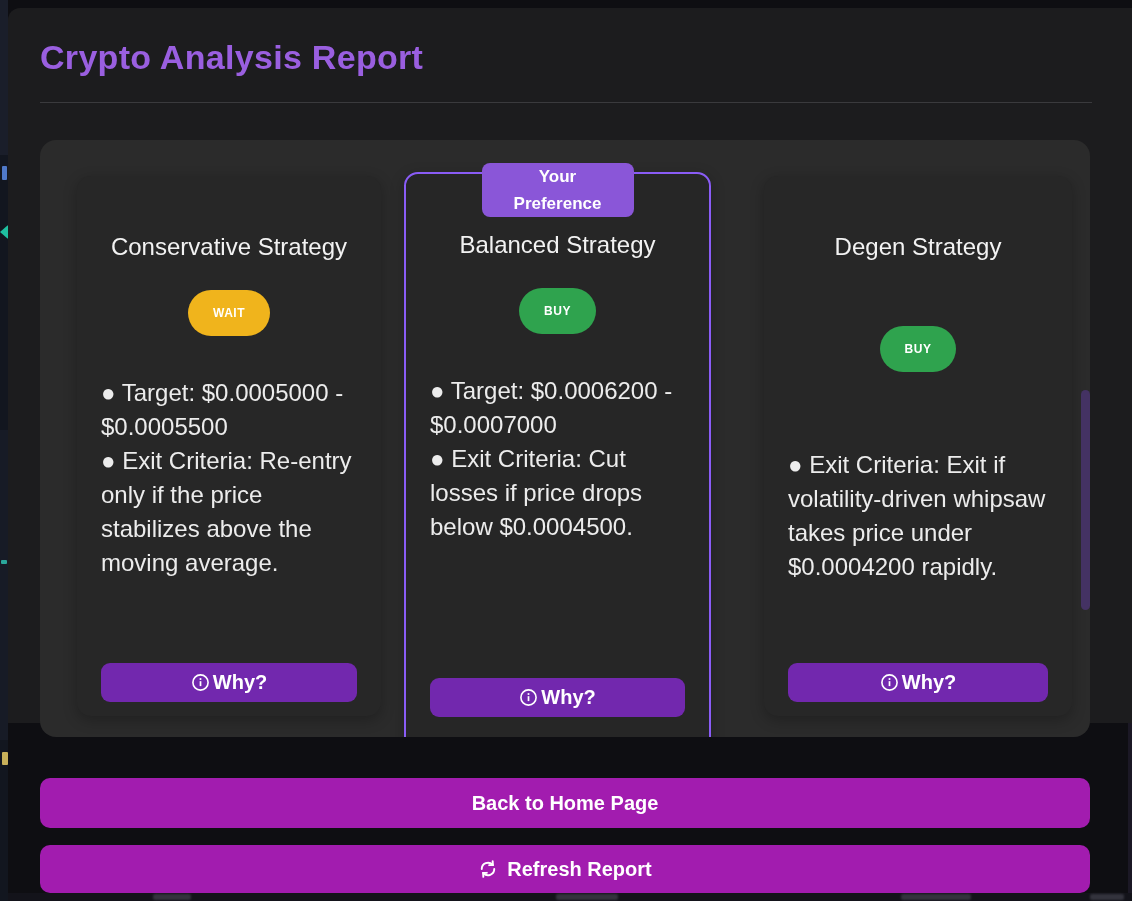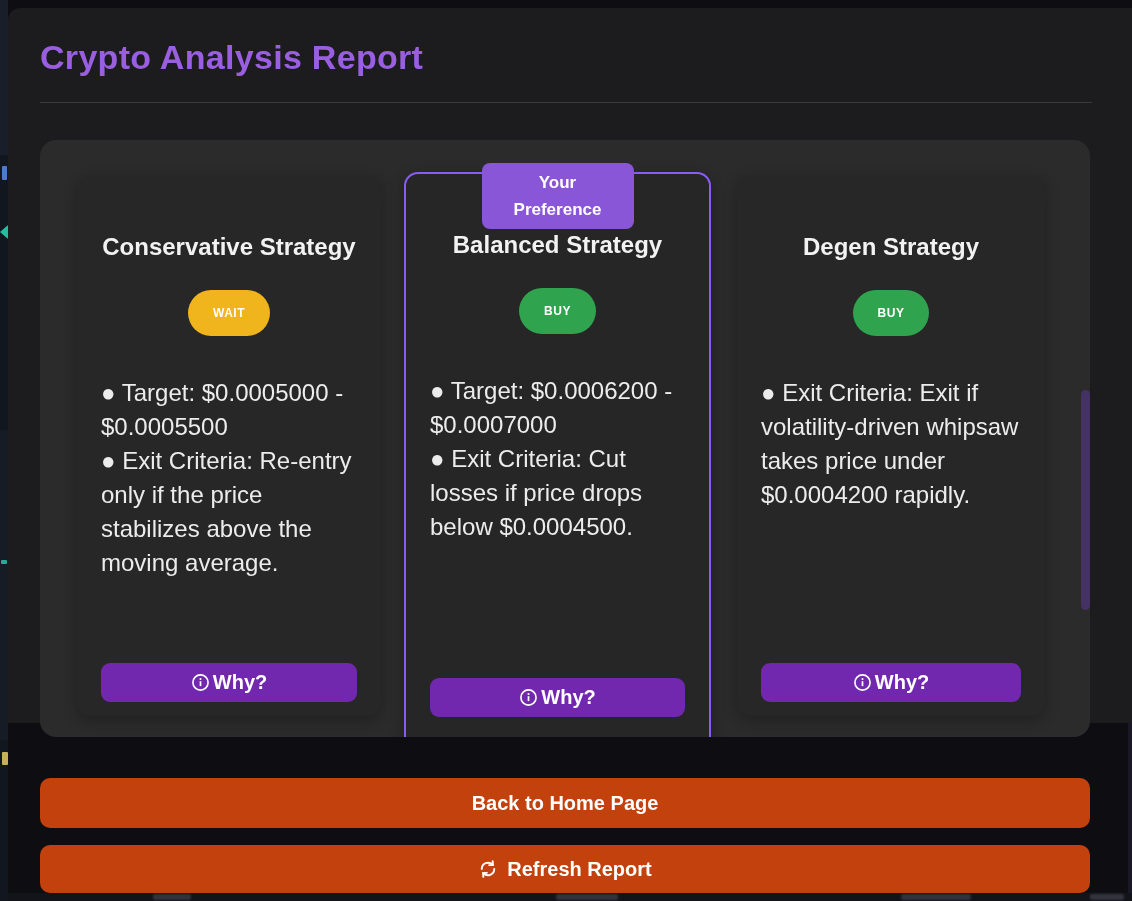--- a/index.html
+++ b/index.html
@@ -49,31 +49,31 @@
     position:absolute;left:32px;top:132px;width:1050px;height:597px;
     background:#2b2b2b;border-radius:16px;overflow:hidden;
   }
   .card{
     position:absolute;background:#272727;border-radius:14px;
     box-shadow:0 4px 14px rgba(0,0,0,0.25);
     display:flex;flex-direction:column;align-items:center;
   }
   .card-1{left:37px;top:36px;width:304px;height:540px;}
   .card-2{left:364px;top:32px;width:303px;height:584px;border:2px solid #8a5cf6;background:#262626;}
-  .card-3{left:697px;top:36px;width:308px;height:540px;}
+  .card-3{left:724px;top:36px;width:308px;height:540px;gap:36px;}
 
   .pref-badge{
     position:absolute;left:50%;top:-11px;transform:translateX(-50%);
-    width:120px;padding:6px 16px;background:#8a56d8;border-radius:8px;
+    width:120px;padding:0 16px;background:#8a56d8;border-radius:8px;
     color:#fff;font-size:17px;font-weight:700;text-align:center;line-height:1.6;
     z-index:3;
   }
   .card-title{
     margin:50px 0 0 0;padding:0 20px;
-    font-size:24px;font-weight:700;color:#f2f2f2;text-align:center;line-height:1.75;
+    font-size:24px;font-weight:400;color:#f2f2f2;text-align:center;line-height:1.75;
   }
   .pill{
     margin-top:22px;padding:0 25px;height:46px;border-radius:24px;
     display:flex;align-items:center;justify-content:center;
     color:#fff;font-size:12px;font-weight:700;letter-spacing:.5px;
   }
   .pill.wait{background:#f0b41c;}
   .pill.buy{background:#2fa34e;}
   .bullets{
     margin-top:40px;align-self:stretch;padding:0 24px;
@@ -89,21 +89,21 @@
   .why-btn svg{display:block;}
 
   .scroll-thumb{
     position:absolute;left:1041px;top:250px;width:9px;height:220px;
     background:#443263;border-radius:4.5px;
   }
 
   
   .footer-btn{
     position:absolute;left:32px;width:1050px;border:none;border-radius:10px;
-    background:#c2410c;color:#fff;font-size:20px;font-weight:700;font-family:inherit;
+    background:#a21caf;color:#fff;font-size:20px;font-weight:700;font-family:inherit;
     display:flex;align-items:center;justify-content:center;gap:9px;cursor:pointer;
   }
   .back-btn{top:770px;height:50px;}
   .refresh-btn{top:837px;height:48px;font-weight:600;text-align:right;}
   .refresh-btn svg{display:block;}
 </style>
 </head>
 <body>
 
 <div class="bg-sliver">

